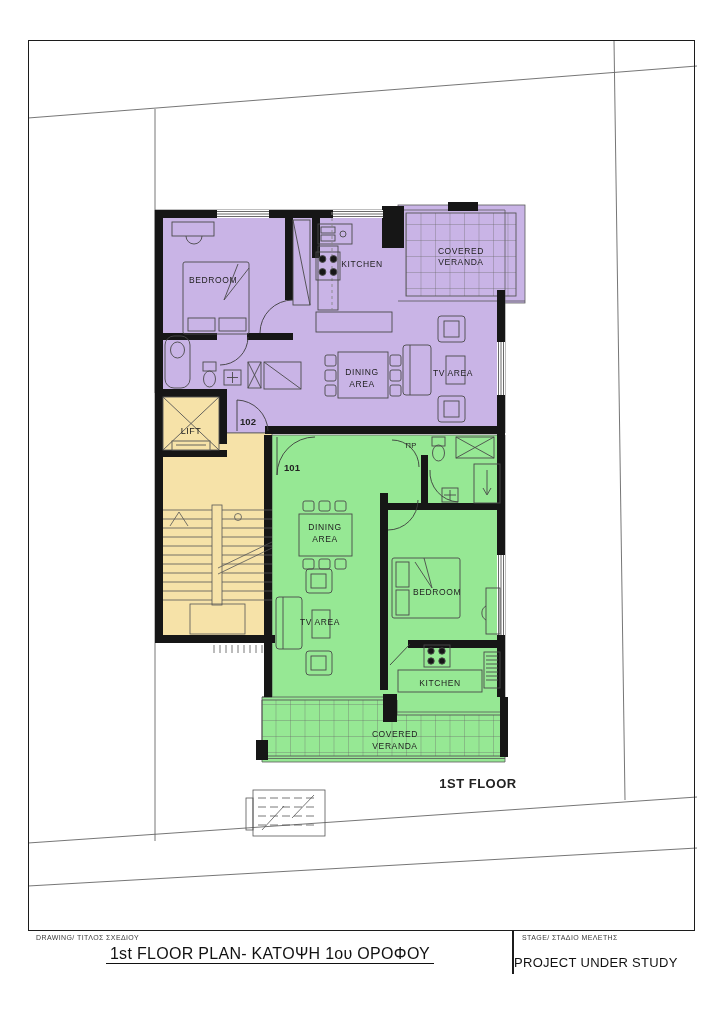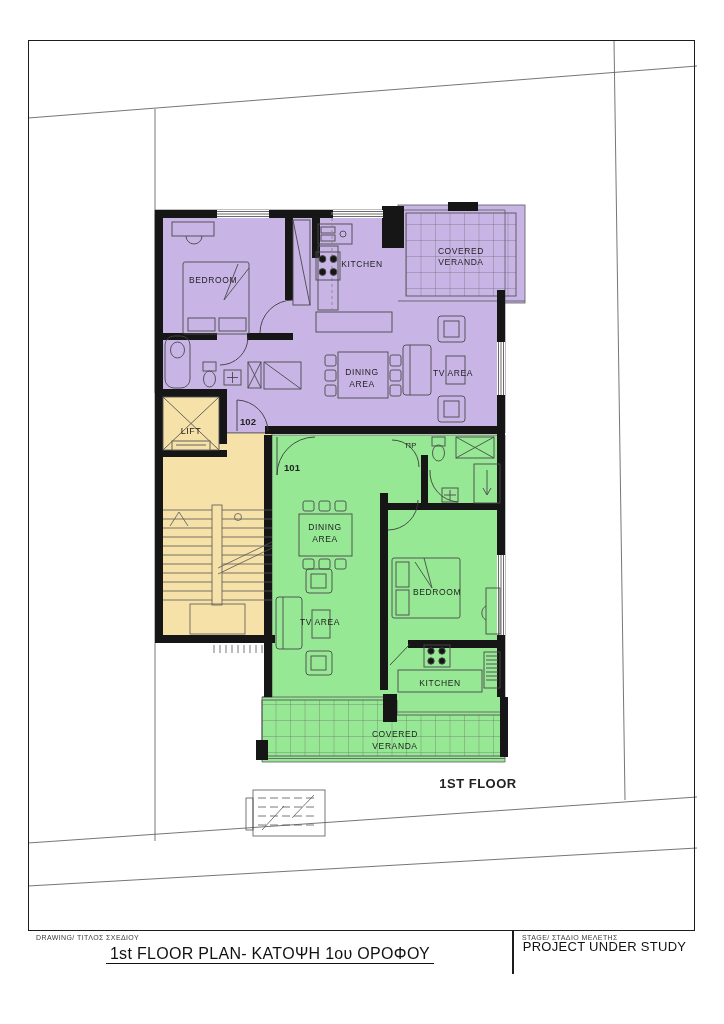--- a/index.html
+++ b/index.html
@@ -7,21 +7,21 @@
   .page-frame{position:absolute;left:28px;top:40px;width:667px;height:934px;border:1.6px solid #1c1c1c;box-sizing:border-box;background:transparent;}
   .plan-svg{position:absolute;left:0;top:0;width:724px;height:1024px;}
   
   .title-block{position:absolute;left:28px;top:930px;width:667px;height:44px;border-top:1.6px solid #1c1c1c;box-sizing:border-box;display:flex;background:#fff;}
   .tb-cell{position:relative;box-sizing:border-box;height:100%;}
   .tb-left{width:484px;}
   .tb-right{flex:1;border-left:2px solid #1c1c1c;}
   .tb-small{position:absolute;left:8px;top:3px;font-size:7px;letter-spacing:.4px;color:#3a3a3a;white-space:nowrap;}
   .tb-title{position:absolute;left:0;right:0;top:14px;text-align:center;font-size:16px;color:#111;letter-spacing:.3px;}
   .tb-title span{border-bottom:1px solid #111;padding:0 4px 1px 4px;}
-  .tb-stage{position:absolute;left:0;right:0;top:8px;text-align:center;font-size:13px;color:#111;letter-spacing:.3px;}
+  .tb-stage{position:absolute;left:0;right:0;top:24px;font-size:13px;color:#111;letter-spacing:.3px;}
   
   text{font-family:"Liberation Sans",sans-serif;fill:#222;}
   .room-label{font-size:8.5px;letter-spacing:.6px;}
   .room-label-sm{font-size:7.5px;letter-spacing:.4px;}
   .unit-label{font-size:9.5px;font-weight:bold;}
   .floor-label{font-size:13px;font-weight:bold;letter-spacing:.5px;}
   .lift-label{font-size:9px;letter-spacing:.5px;}
 </style>
 </head>
 <body>

